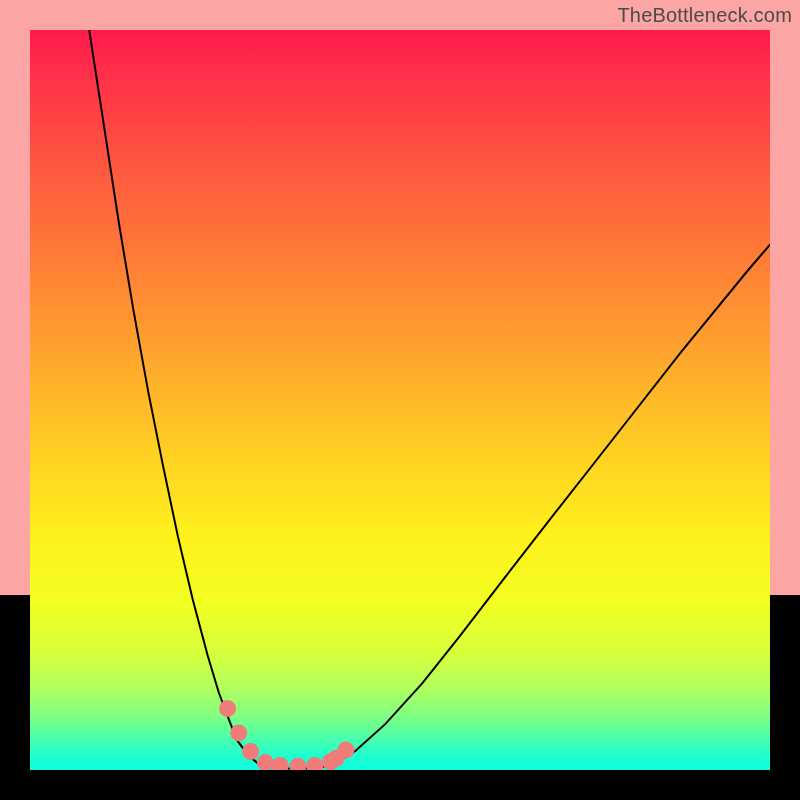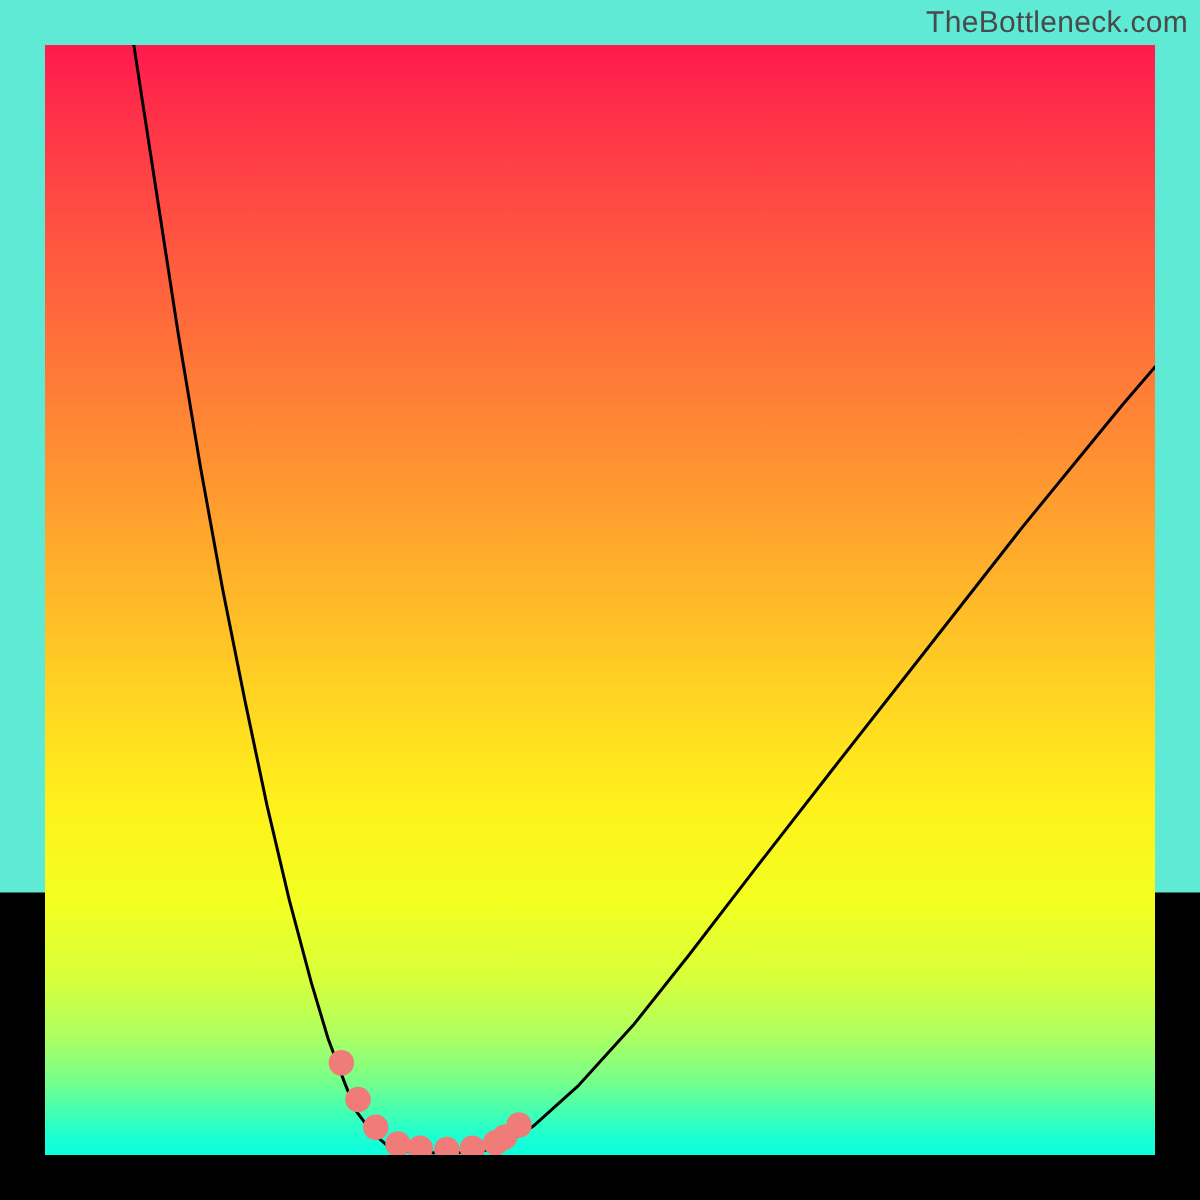--- a/index.html
+++ b/index.html
@@ -8,21 +8,21 @@
     width: 800px;
     height: 800px;
     overflow: hidden;
     background: #000;
     font-family: Arial, Helvetica, sans-serif;
   }
   .frame {
     position: relative;
     width: 800px;
     height: 595px;
-    background: #5eead4;
+    background: #fca5a5;
   }
   .plot-area {
     position: absolute;
     left: 30px;
     top: 30px;
     width: 740px;
     height: 740px;
     
     background: linear-gradient(to bottom,
       #ff1a4d 0%,

